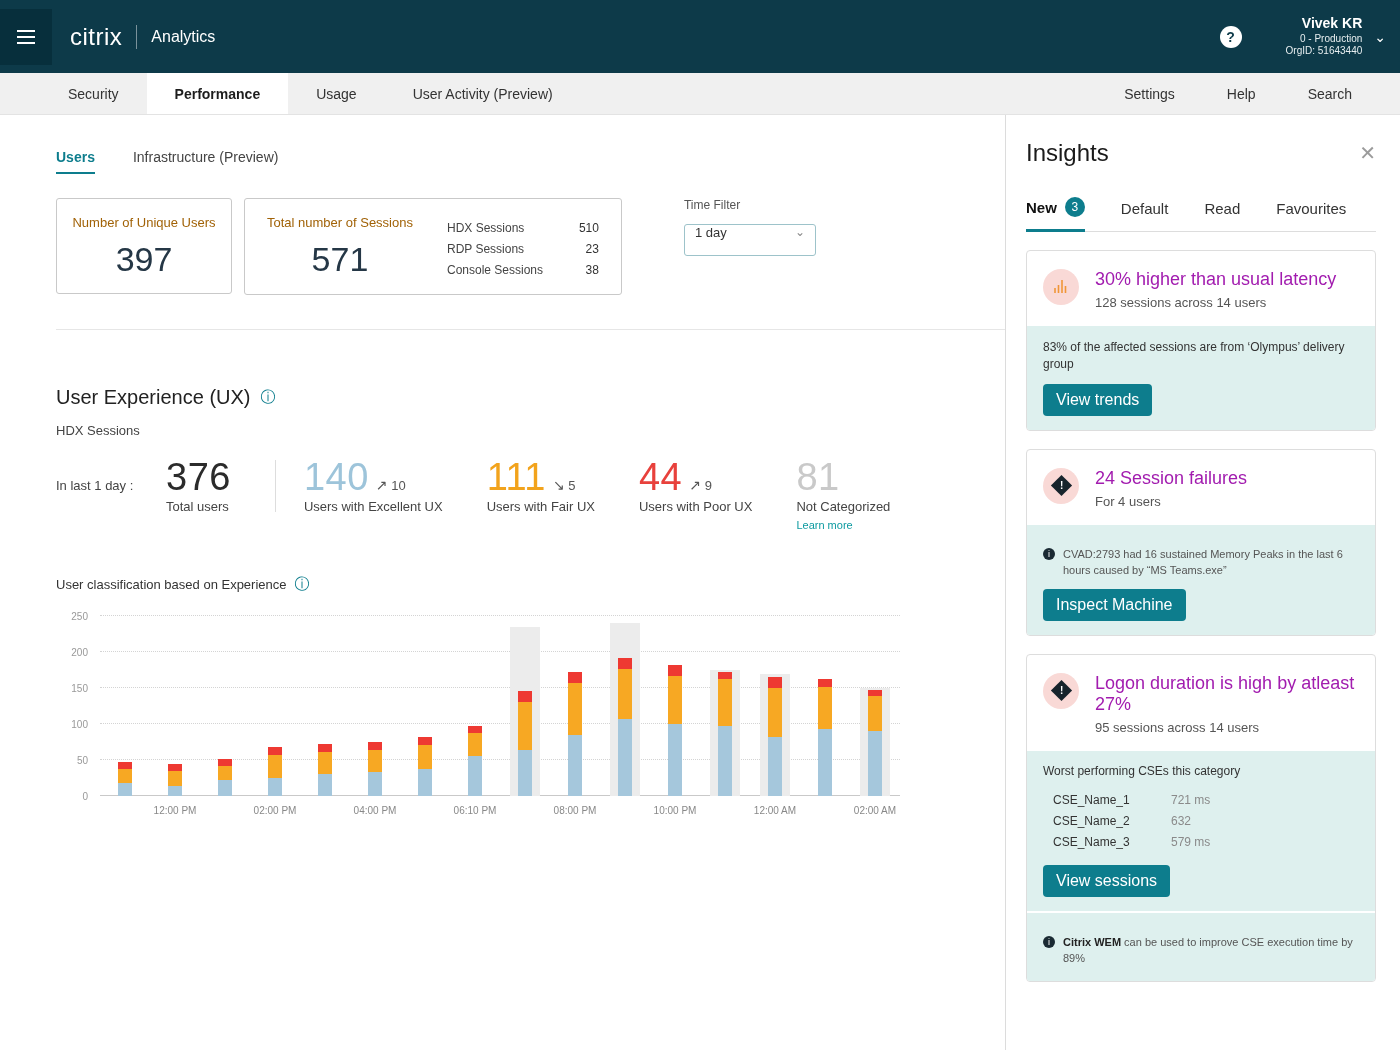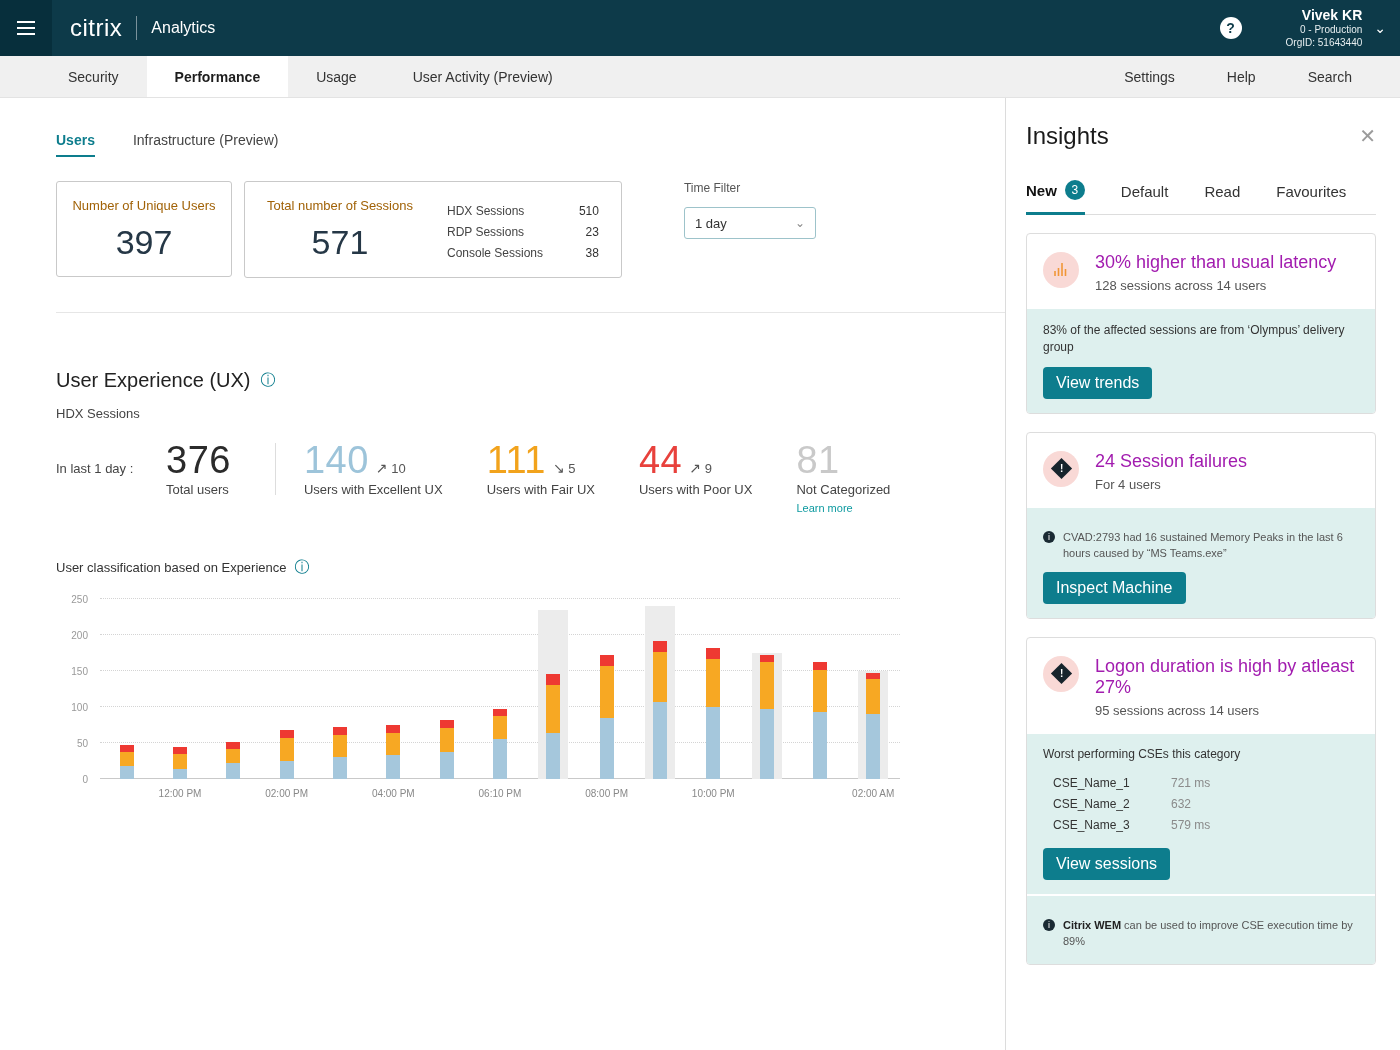--- a/index.html
+++ b/index.html
@@ -2,21 +2,21 @@
 <html><head>
 <meta charset="utf-8">
 <style>
   * { box-sizing: border-box; margin: 0; padding: 0; }
   html,body { width:1400px; height:1050px; }
   body {
     font-family: "Liberation Sans", sans-serif;
     background:#fff; color:#333; overflow:hidden; position:relative;
   }
   
-  .topbar { height:56px; background:#0d3a49; display:flex; align-items:center; color:#fff; }
+  .topbar { height:73px; background:#0d3a49; display:flex; align-items:center; color:#fff; }
   .hamburger { width:52px; height:56px; background:#072f3c; display:flex; flex-direction:column;
     justify-content:center; align-items:center; gap:4px; cursor:pointer; flex:none; }
   .hamburger i { display:block; width:18px; height:2px; background:#fff; }
   .brand { display:flex; align-items:center; margin-left:18px; }
   .brand-citrix { font-size:24px; letter-spacing:.5px; font-weight:400; }
   .brand-sep { width:1px; height:24px; background:rgba(255,255,255,.45); margin:0 14px; }
   .brand-product { font-size:16px; font-weight:400; }
   .topbar-right { margin-left:auto; display:flex; align-items:center; gap:44px; padding-right:14px; }
   .help-circle { width:22px; height:22px; border-radius:50%; background:#fff; color:#0d3a49;
     font-weight:bold; font-size:14px; line-height:22px; text-align:center; cursor:pointer; }
@@ -48,21 +48,21 @@
   .card-label { font-size:13px; color:#a16207; }
   .card-value { font-size:34px; color:#253746; margin-top:10px; font-weight:400; }
   .card-sessions { margin-left:12px; display:flex; gap:34px; padding:16px 22px 14px; }
   .sess-left { text-align:center; }
   .sess-list { width:152px; padding-top:2px; }
   .sess-row { display:flex; justify-content:space-between; font-size:12px; color:#444; padding:3.5px 0; }
   .sess-row b { font-weight:400; color:#333; }
   .timefilter { margin-left:62px; }
   .tf-label { font-size:12px; color:#555; }
   .tf-select { margin-top:12px; width:132px; height:32px; border:1px solid #9dc3ca; border-radius:3px;
-    display:flex; align-items:center; justify-content:space-between; padding:0 10px; font-size:13px;
+    display:flex; justify-content:space-between; padding:0 10px; font-size:13px;
     color:#333; cursor:pointer; background:#fff; }
   .tf-select .chev2 { color:#8a8a8a; font-size:12px; }
   .hdivider { margin-top:34px; border-top:1px solid #e6e6e6; }
   
   .ux { margin-top:56px; }
   .ux-title-row { display:flex; align-items:center; gap:10px; }
   .ux-title { font-size:20px; color:#222; font-weight:400; }
   .info-icon { color:#0d7d8d; font-size:15px; cursor:pointer; }
   .ux-sub { margin-top:14px; font-size:13px; color:#444; }
   .metrics { margin-top:18px; display:flex; align-items:flex-start; }
@@ -378,20 +378,29 @@
             </div>
             <div class="bar-slot">
               <div class="backdrop" style="height: 126px;"></div>
               <div class="bar">
                 <div style="height: 7.2px; background: rgb(238, 57, 50);"></div>
                 <div style="height: 46.8px; background: rgb(247, 168, 35);"></div>
                 <div style="height: 69.84px; background: rgb(165, 199, 220);"></div>
               </div>
             </div>
             <div class="bar-slot">
+              <div class="backdrop" style="height: 122.4px;"></div>
+              <div class="bar">
+                <div style="height: 10.8px; background: rgb(238, 57, 50);"></div>
+                <div style="height: 48.96px; background: rgb(247, 168, 35);"></div>
+                <div style="height: 59.04px; background: rgb(165, 199, 220);"></div>
+              </div>
+              <div class="xtick">12:00 AM</div>
+            </div>
+            <div class="bar-slot">
               <div class="bar">
                 <div style="height: 7.2px; background: rgb(238, 57, 50);"></div>
                 <div style="height: 42.48px; background: rgb(247, 168, 35);"></div>
                 <div style="height: 66.96px; background: rgb(165, 199, 220);"></div>
               </div>
             </div>
             <div class="bar-slot">
               <div class="backdrop" style="height: 108px;"></div>
               <div class="bar">
                 <div style="height: 5.76px; background: rgb(238, 57, 50);"></div>

